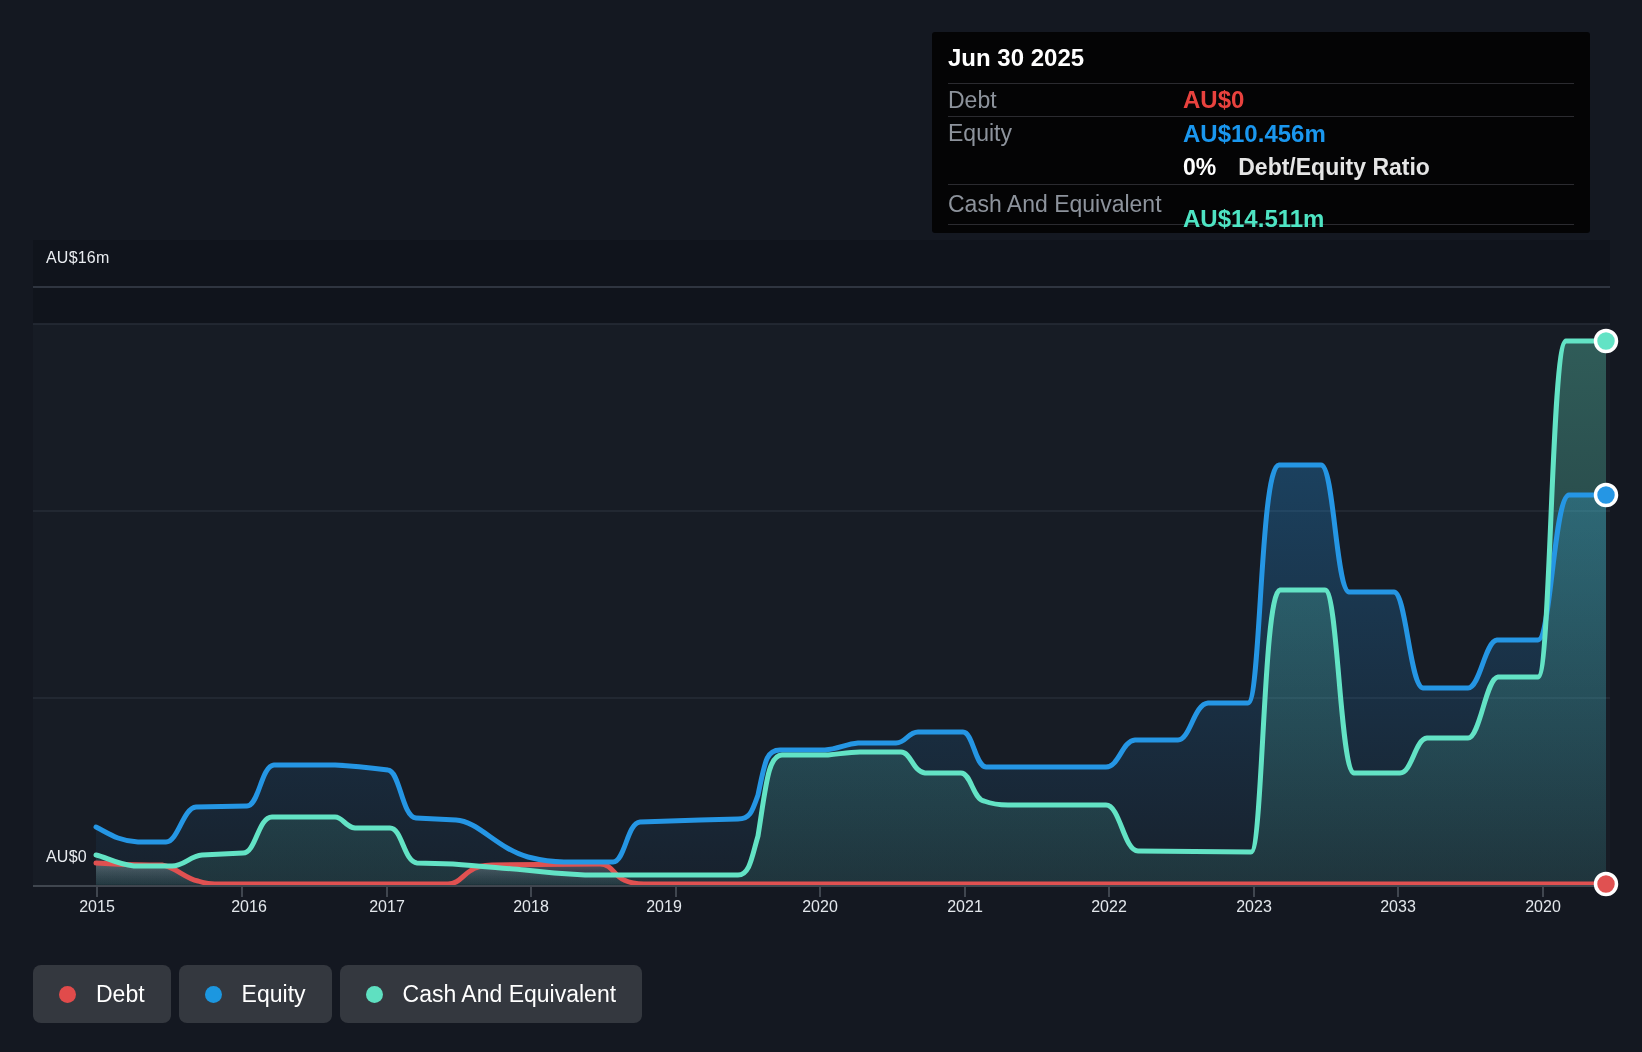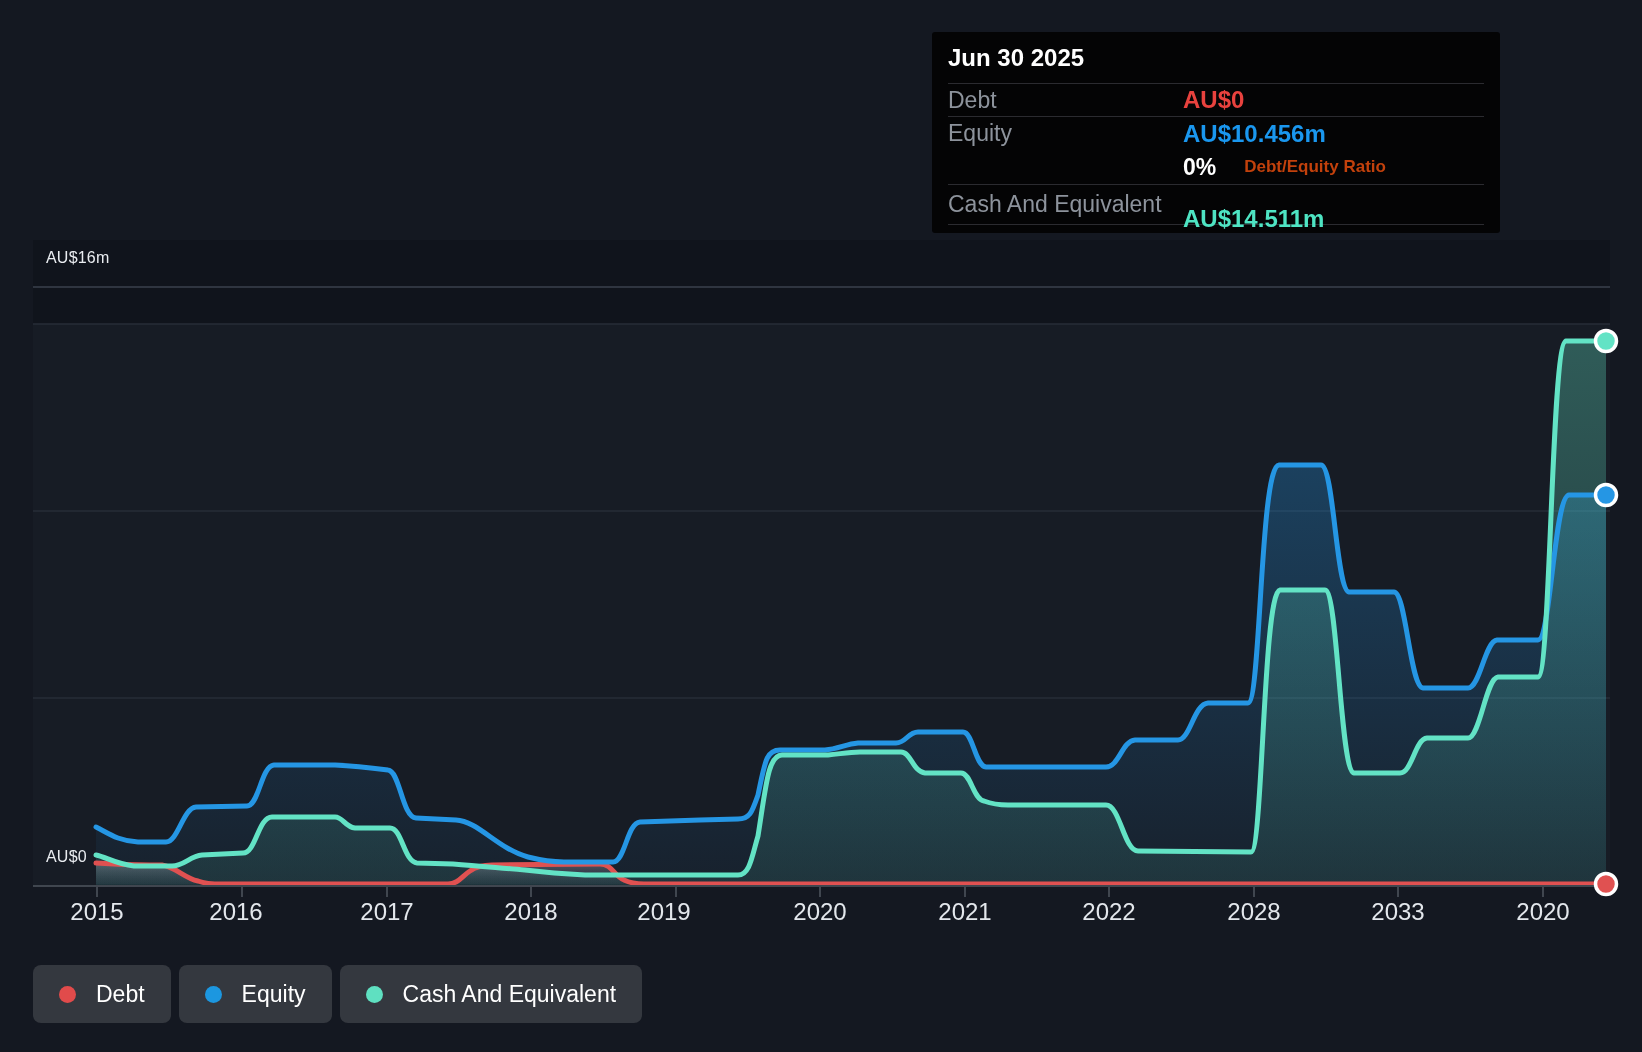--- a/index.html
+++ b/index.html
@@ -16,46 +16,46 @@
   .y-label {
     position:absolute; left:46px;
     color:#e9ecf0; font-size:16px; letter-spacing:.2px;
   }
   .y-label.top { top:249px; }
   .y-label.zero { top:848px; }
 
   .x-label {
     position:absolute; top:898px;
     transform: translateX(-50%);
-    color:#e3e7ec; font-size:24px;
+    color:#e3e7ec; font-size:16px;
   }
 
   
   .tooltip {
     position:absolute; left:932px; top:32px;
-    width:568px; height:201px;
+    width:658px; height:201px;
     background:#040405;
     border-radius:3px;
     color:#fff;
     padding:0 16px;
   }
   .tt-row { display:flex; align-items:center; border-bottom:1px solid #2b2b30; }
   .tt-title { height:51px; align-items:center; display:flex; font-size:24px; font-weight:bold; color:#fff; }
   .tt-line { height:33px; }
   .tt-equity-block { border-bottom:1px solid #2b2b30; }
   .tt-equity-block .tt-line { border-bottom:none; }
   .tt-line.ratio { height:34px; }
   .tt-cash { height:40px; border-bottom:1px solid #2b2b30; }
   .tt-label { width:235px; flex:0 0 235px; color:#8d939c; font-size:23px; }
   .tt-value { font-size:24px; font-weight:bold; }
   .tt-value.debt { color:#e8423e; }
   .tt-value.equity { color:#1a97ef; }
   .tt-value.cash { color:#4ee4c3;margin-top:29px; }
   .tt-ratio-num { color:#ffffff; font-size:23px; font-weight:bold; }
-  .tt-ratio-text { color:#c2410c; font-size:17px; font-weight:bold; margin-left:28px; }
+  .tt-ratio-text { color:#e5e5e5; font-size:23px; font-weight:bold; margin-left:22px; }
   .tt-spacer { width:235px; flex:0 0 235px; }
 
   
   .legend {
     position:absolute; left:33px; top:965px;
     display:flex; gap:8px;
   }
   .pill {
     display:flex; align-items:center;
     height:58px; padding:0 26px;
@@ -121,28 +121,28 @@
 
     <circle r="10.5" stroke="#ffffff" stroke-width="3.5" cx="1606" cy="341" fill="#63e3c5"></circle>
     <circle r="10.5" stroke="#ffffff" stroke-width="3.5" cx="1606" cy="495" fill="#2596e4"></circle>
     <circle r="10.5" stroke="#ffffff" stroke-width="3.5" cx="1606" cy="884" fill="#e05151"></circle>
   </svg>
 
   <div class="y-label top">AU$16m</div>
   <div class="y-label zero">AU$0</div>
 
   <span class="x-label" style="left:97px">2015</span>
-  <span class="x-label" style="left:236px">2016</span>
+  <span class="x-label" style="left:249px">2016</span>
   <span class="x-label" style="left:387px">2017</span>
   <span class="x-label" style="left:531px">2018</span>
   <span class="x-label" style="left:664px">2019</span>
   <span class="x-label" style="left:820px">2020</span>
   <span class="x-label" style="left:965px">2021</span>
   <span class="x-label" style="left:1109px">2022</span>
-  <span class="x-label" style="left:1254px">2028</span>
+  <span class="x-label" style="left:1254px">2023</span>
   <span class="x-label" style="left:1398px">2033</span>
   <span class="x-label" style="left:1543px">2020</span>
 
   <div class="tooltip">
     <div class="tt-title">Jun 30 2025</div>
     <div style="border-top:1px solid #2b2b30"></div>
     <div class="tt-row tt-line">
       <span class="tt-label">Debt</span>
       <span class="tt-value debt">AU$0</span>
     </div>

